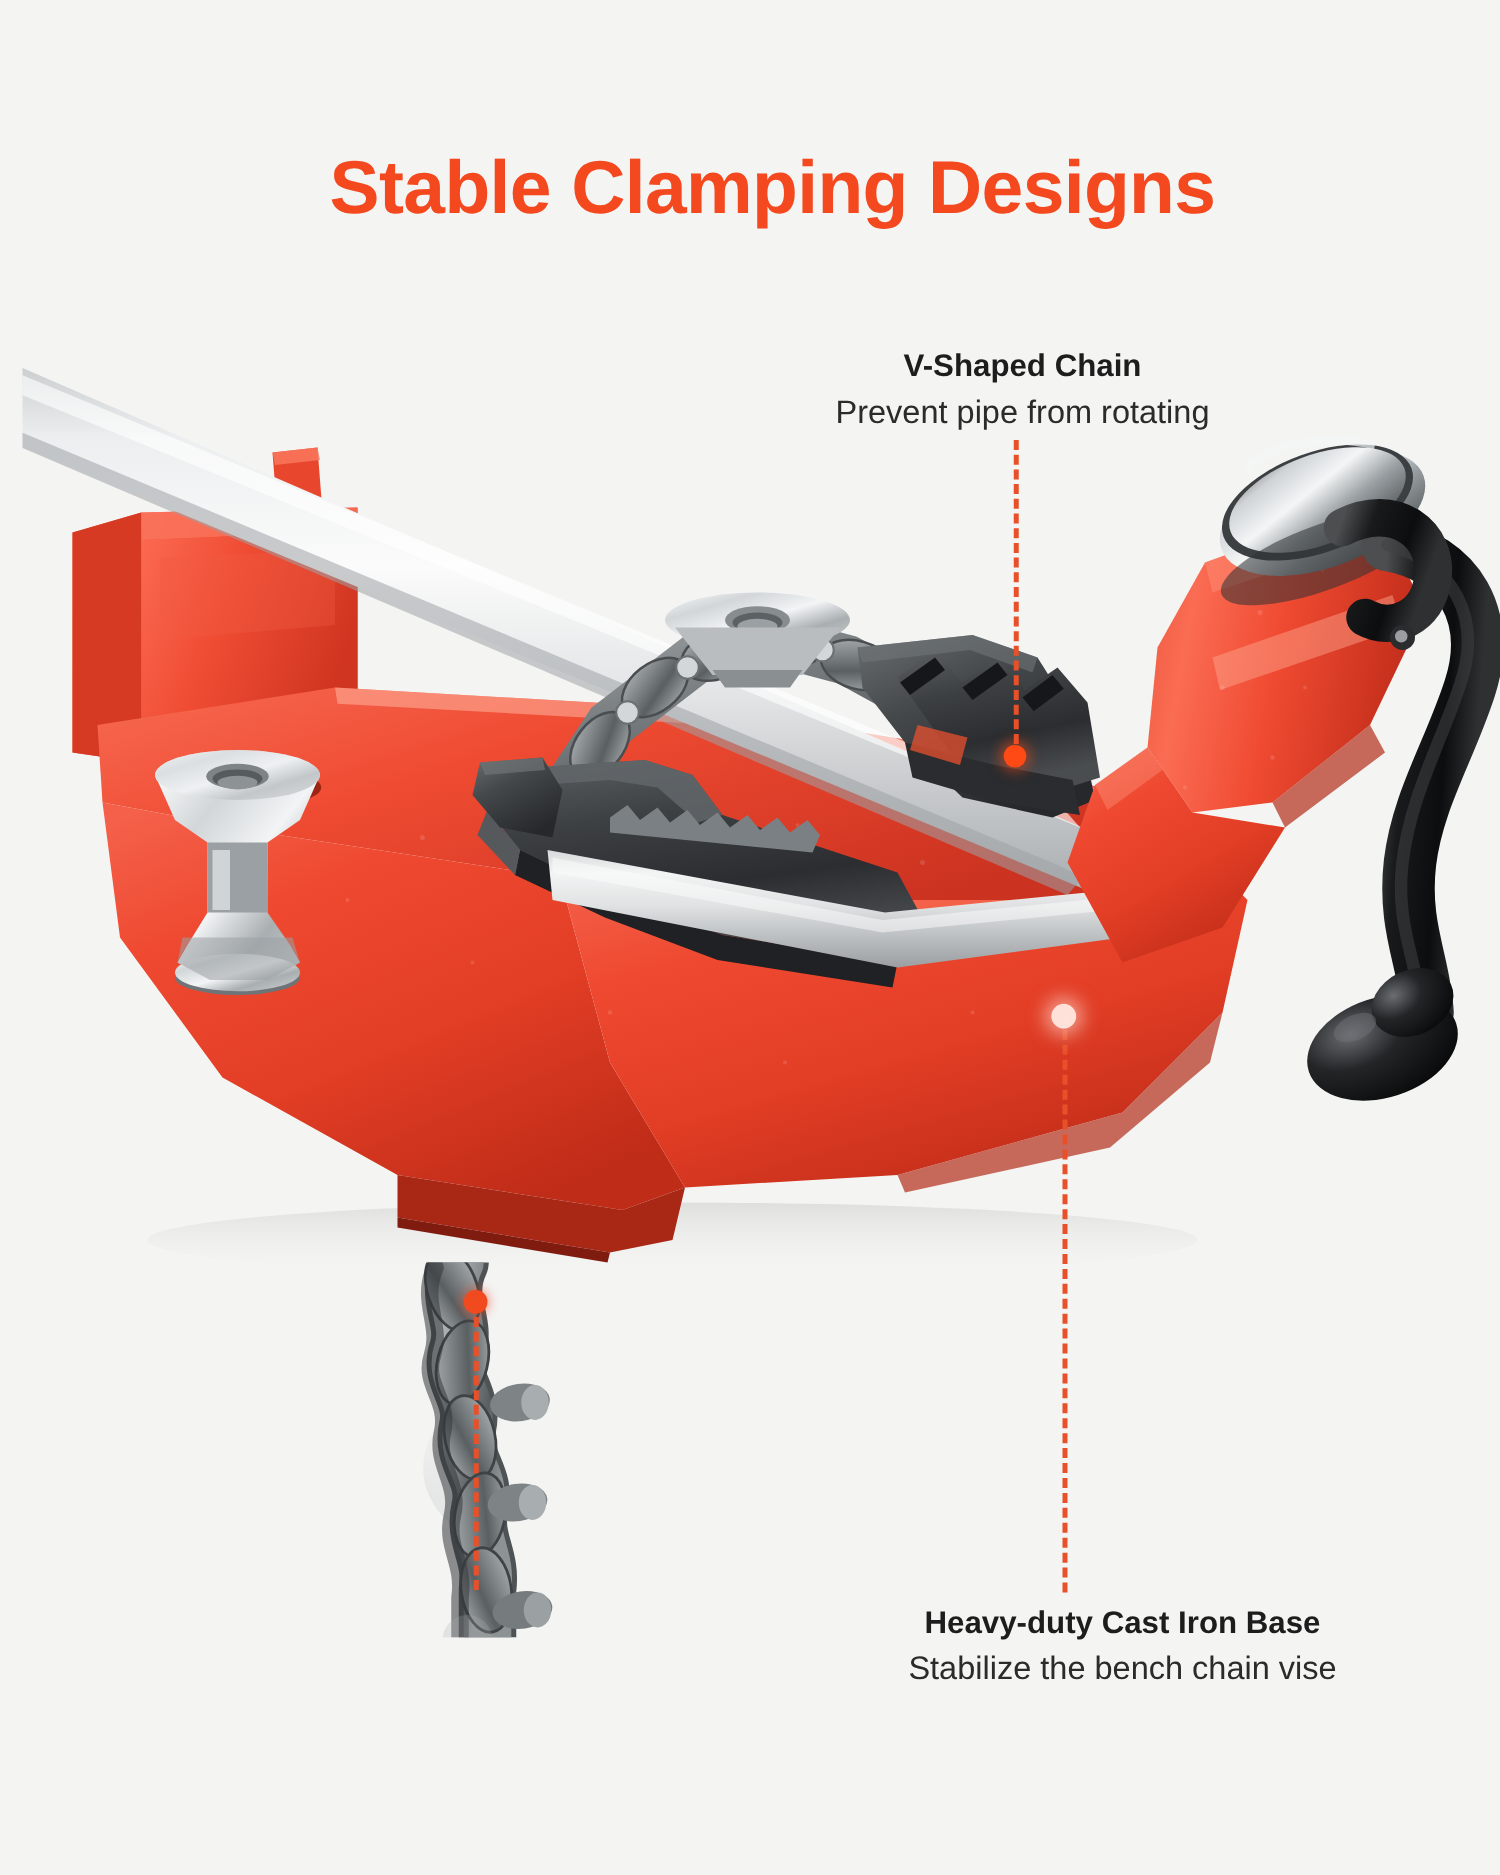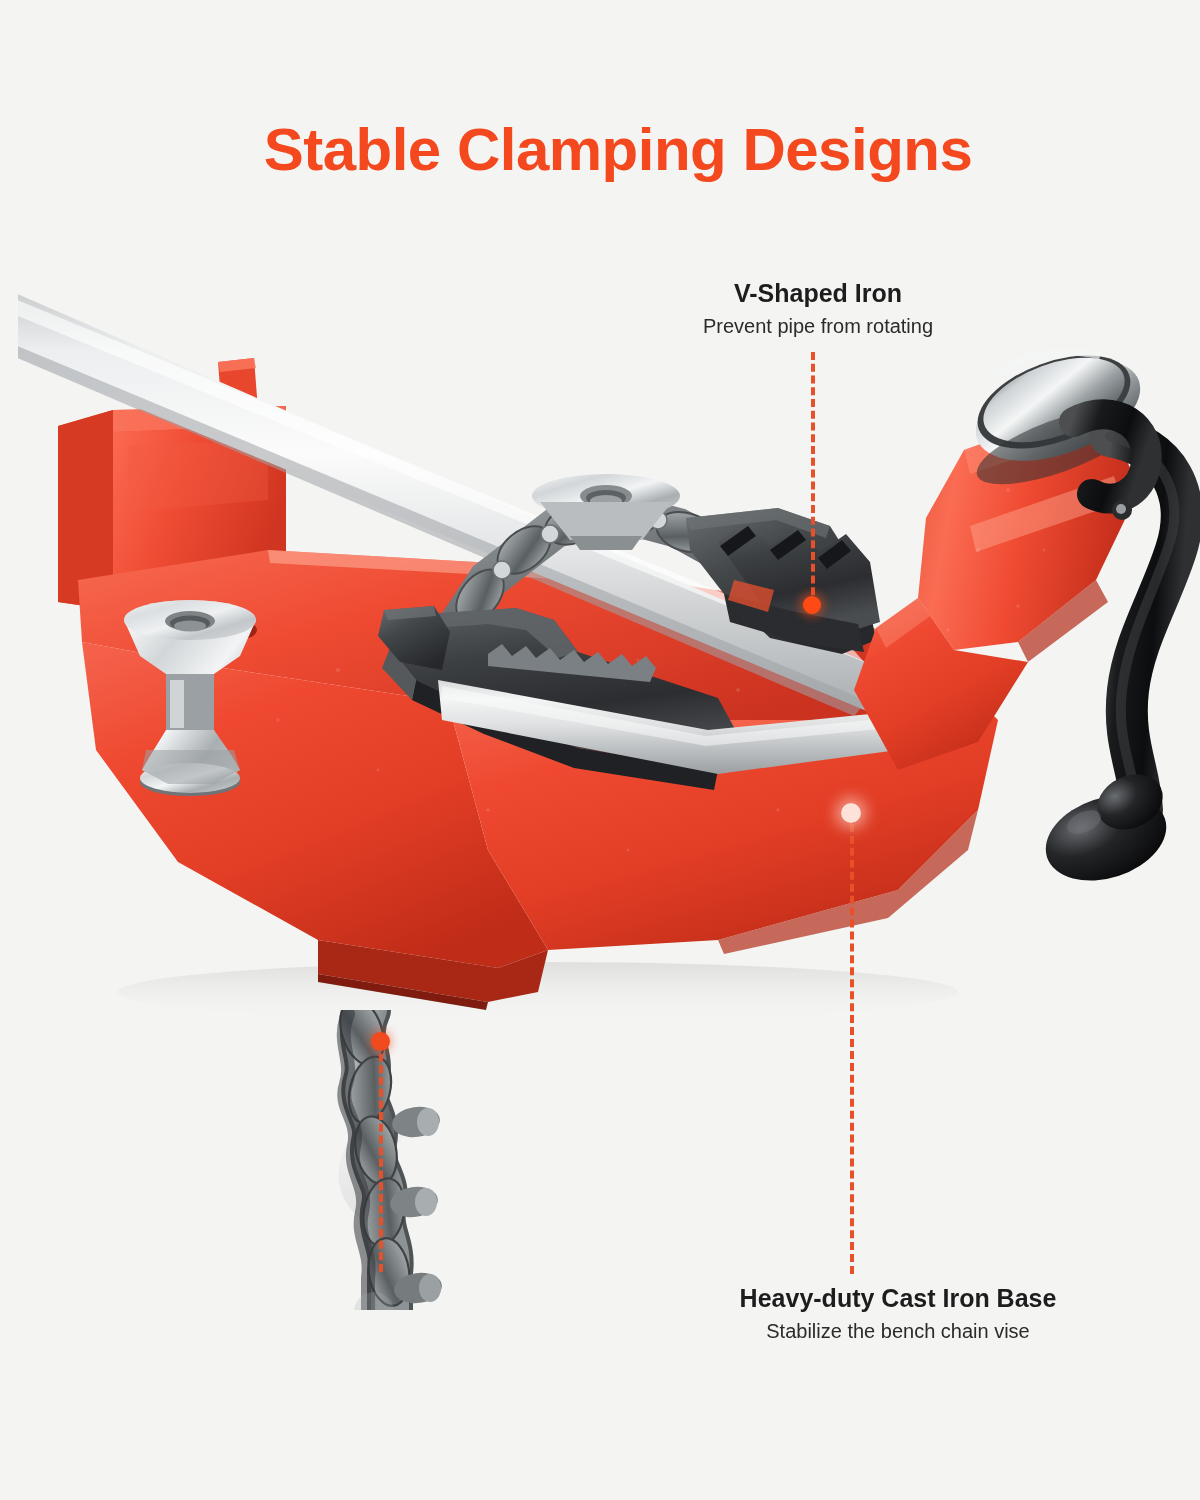--- a/index.html
+++ b/index.html
@@ -24,21 +24,21 @@
     white-space:nowrap;
   }
 
   
   .callout{position:absolute;text-align:center;}
   .callout .c-head{
     font-size:25px;font-weight:bold;color:#1d1d1d;line-height:1.25;
     white-space:nowrap;
   }
   .callout .c-sub{
-    font-size:20px;font-weight:400;color:#2b2b2b;line-height:1.3;
+    font-size:26px;font-weight:400;color:#2b2b2b;line-height:1.3;
     margin-top:4px;white-space:nowrap;
   }
   #callout-jaws{left:495px;top:278px;width:610px;}
   #callout-chain{left:80px;top:1283px;width:560px;}
   #callout-base{left:575px;top:1283px;width:610px;}
 
   
   .leader{position:absolute;width:0;border-left:4px dashed #e8502a;}
   #leader-jaws{left:793px;top:352px;height:255px;}
   #leader-chain{left:361px;top:1042px;height:230px;}
@@ -401,21 +401,21 @@
   <div class="leader" id="leader-jaws"></div>
   <div class="dot" id="dot-jaws"></div>
 
   <div class="leader" id="leader-chain"></div>
   <div class="dot" id="dot-chain"></div>
 
   <div class="leader" id="leader-base"></div>
   <div class="dot" id="dot-base"></div>
 
   <div class="callout" id="callout-jaws">
-    <div class="c-head">V-Shaped Iron</div>
+    <div class="c-head">V-Shaped Chain</div>
     <div class="c-sub">Prevent pipe from rotating</div>
   </div>
 
   <div class="callout" id="callout-chain">
   </div>
 
   <div class="callout" id="callout-base">
     <div class="c-head">Heavy-duty Cast Iron Base</div>
     <div class="c-sub">Stabilize the bench chain vise</div>
   </div>

